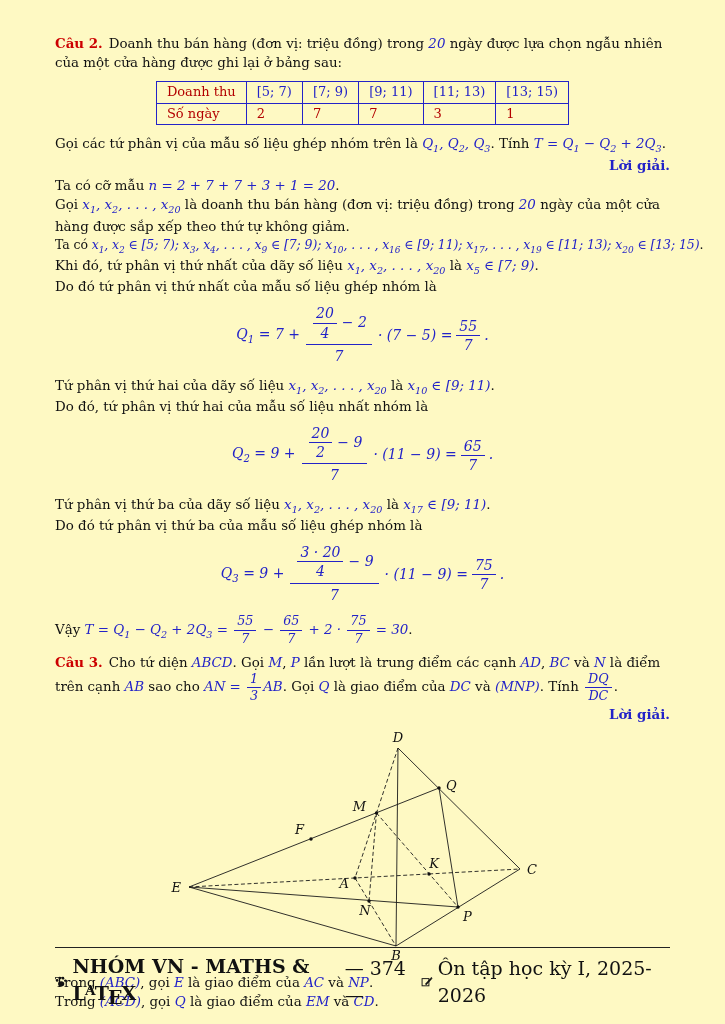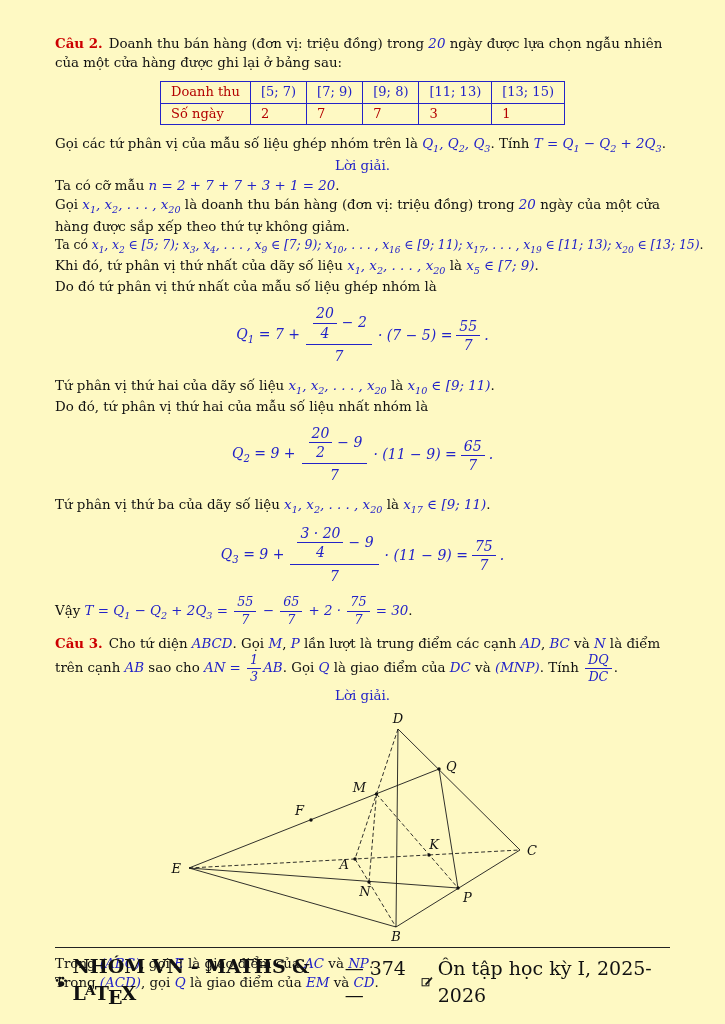--- a/index.html
+++ b/index.html
@@ -6,21 +6,21 @@
   .page{
     width:725px;height:1024px;position:relative;overflow:hidden;background:#fef9c3;
     font-family:"DejaVu Serif","Liberation Serif",serif;
     font-size:13.4px;line-height:1.42;color:#111;
   }
   .content{padding:34px 55px 0 55px;}
   p{margin:0;}
   .q-label{color:var(--accent-red,#cc0000);font-weight:bold;margin-right:6px;}
   .mt{color:var(--math-blue,#2323c8);font-style:italic;}
   sub{font-size:0.72em;}
-  .solution-label{text-align:center;color:var(--math-blue,#2323c8);font-weight:normal;margin:1px 0 1px 0;}
+  .solution-label{text-align:right;color:var(--math-blue,#2323c8);font-weight:bold;margin:1px 0 1px 0;}
   .tight{font-size:12.5px;letter-spacing:-0.1px;white-space:nowrap;}
 
   
   table.data-table{border-collapse:collapse;margin:9px auto 9px auto;}
   table.data-table td{border:1px solid var(--math-blue,#2323c8);padding:1px 10px;font-size:13px;}
   .cell-label{color:var(--table-red,#b30000);}
   .cell-int{color:var(--math-blue,#2323c8);}
   .cell-count{color:var(--table-red,#b30000);}
 
   
@@ -57,21 +57,21 @@
   <div class="content">
 
     <p><b class="q-label">Câu 2.</b><span>Doanh thu bán hàng (đơn vị: triệu đồng) trong <span class="mt">20</span> ngày được lựa chọn ngẫu nhiên của một cửa hàng được ghi lại ở bảng sau:</span></p>
 
     <table class="data-table">
       <tbody>
           <tr>
         <td class="cell-label">Doanh thu</td>
         <td class="cell-int">[5; 7)</td>
         <td class="cell-int">[7; 9)</td>
-        <td class="cell-int">[9; 8)</td>
+        <td class="cell-int">[9; 11)</td>
         <td class="cell-int">[11; 13)</td>
         <td class="cell-int">[13; 15)</td>
       </tr>
       <tr>
         <td class="cell-label">Số ngày</td>
         <td class="cell-count">2</td>
         <td class="cell-count">7</td>
         <td class="cell-count">7</td>
         <td class="cell-count">3</td>
         <td class="cell-count">1</td>
@@ -125,20 +125,21 @@
       </span>
       <span> · (11 − 9) = </span>
       <span class="ifrac" style="font-size:1em;">
           <span class="fn">65</span>
           <span class="fd">7</span>
         </span>
       <span>.</span>
     </div>
 
     <p>Tứ phân vị thứ ba của dãy số liệu <span class="mt">x<sub>1</sub></span><span class="mt">, </span><span class="mt">x<sub>2</sub></span><span class="mt">, . . . , </span><span class="mt">x<sub>20</sub></span> là <span class="mt">x<sub>17</sub></span><span class="mt"> ∈ [9; 11)</span>.</p>
+    <p>Do đó tứ phân vị thứ ba của mẫu số liệu ghép nhóm là</p>
 
     <div class="display-eq">
       <span><span>Q</span><sub>3</sub><span> = 9 + </span></span>
       <span class="bfrac">
         <span class="bnum">
           <span class="ifrac" style="font-size:1em;">
               <span class="fn">3 · 20</span>
               <span class="fd">4</span>
             </span>
           <span>− 9</span>

